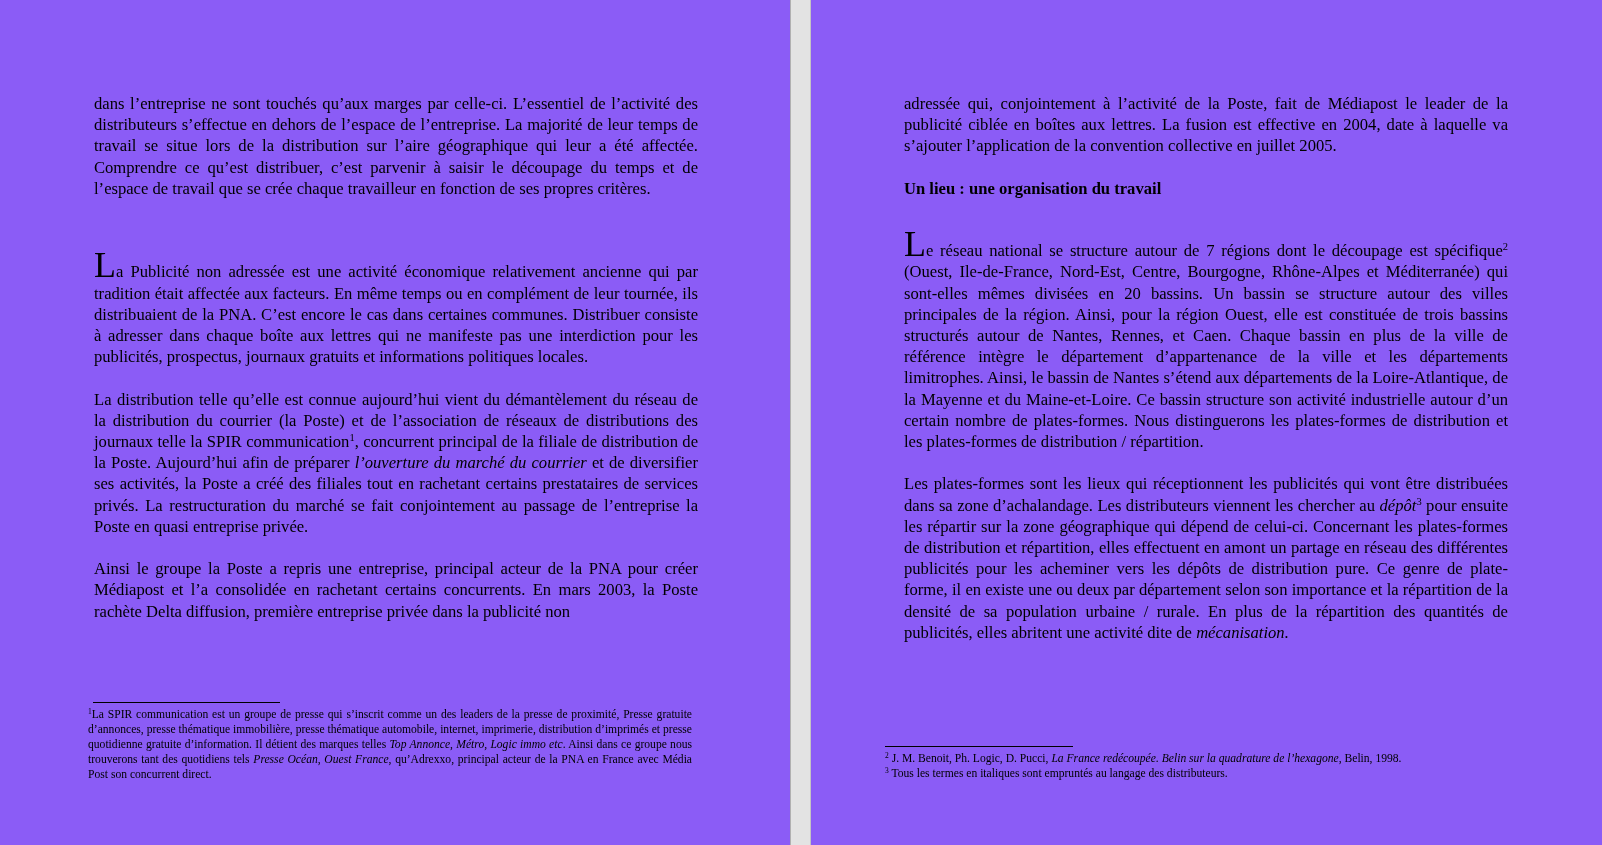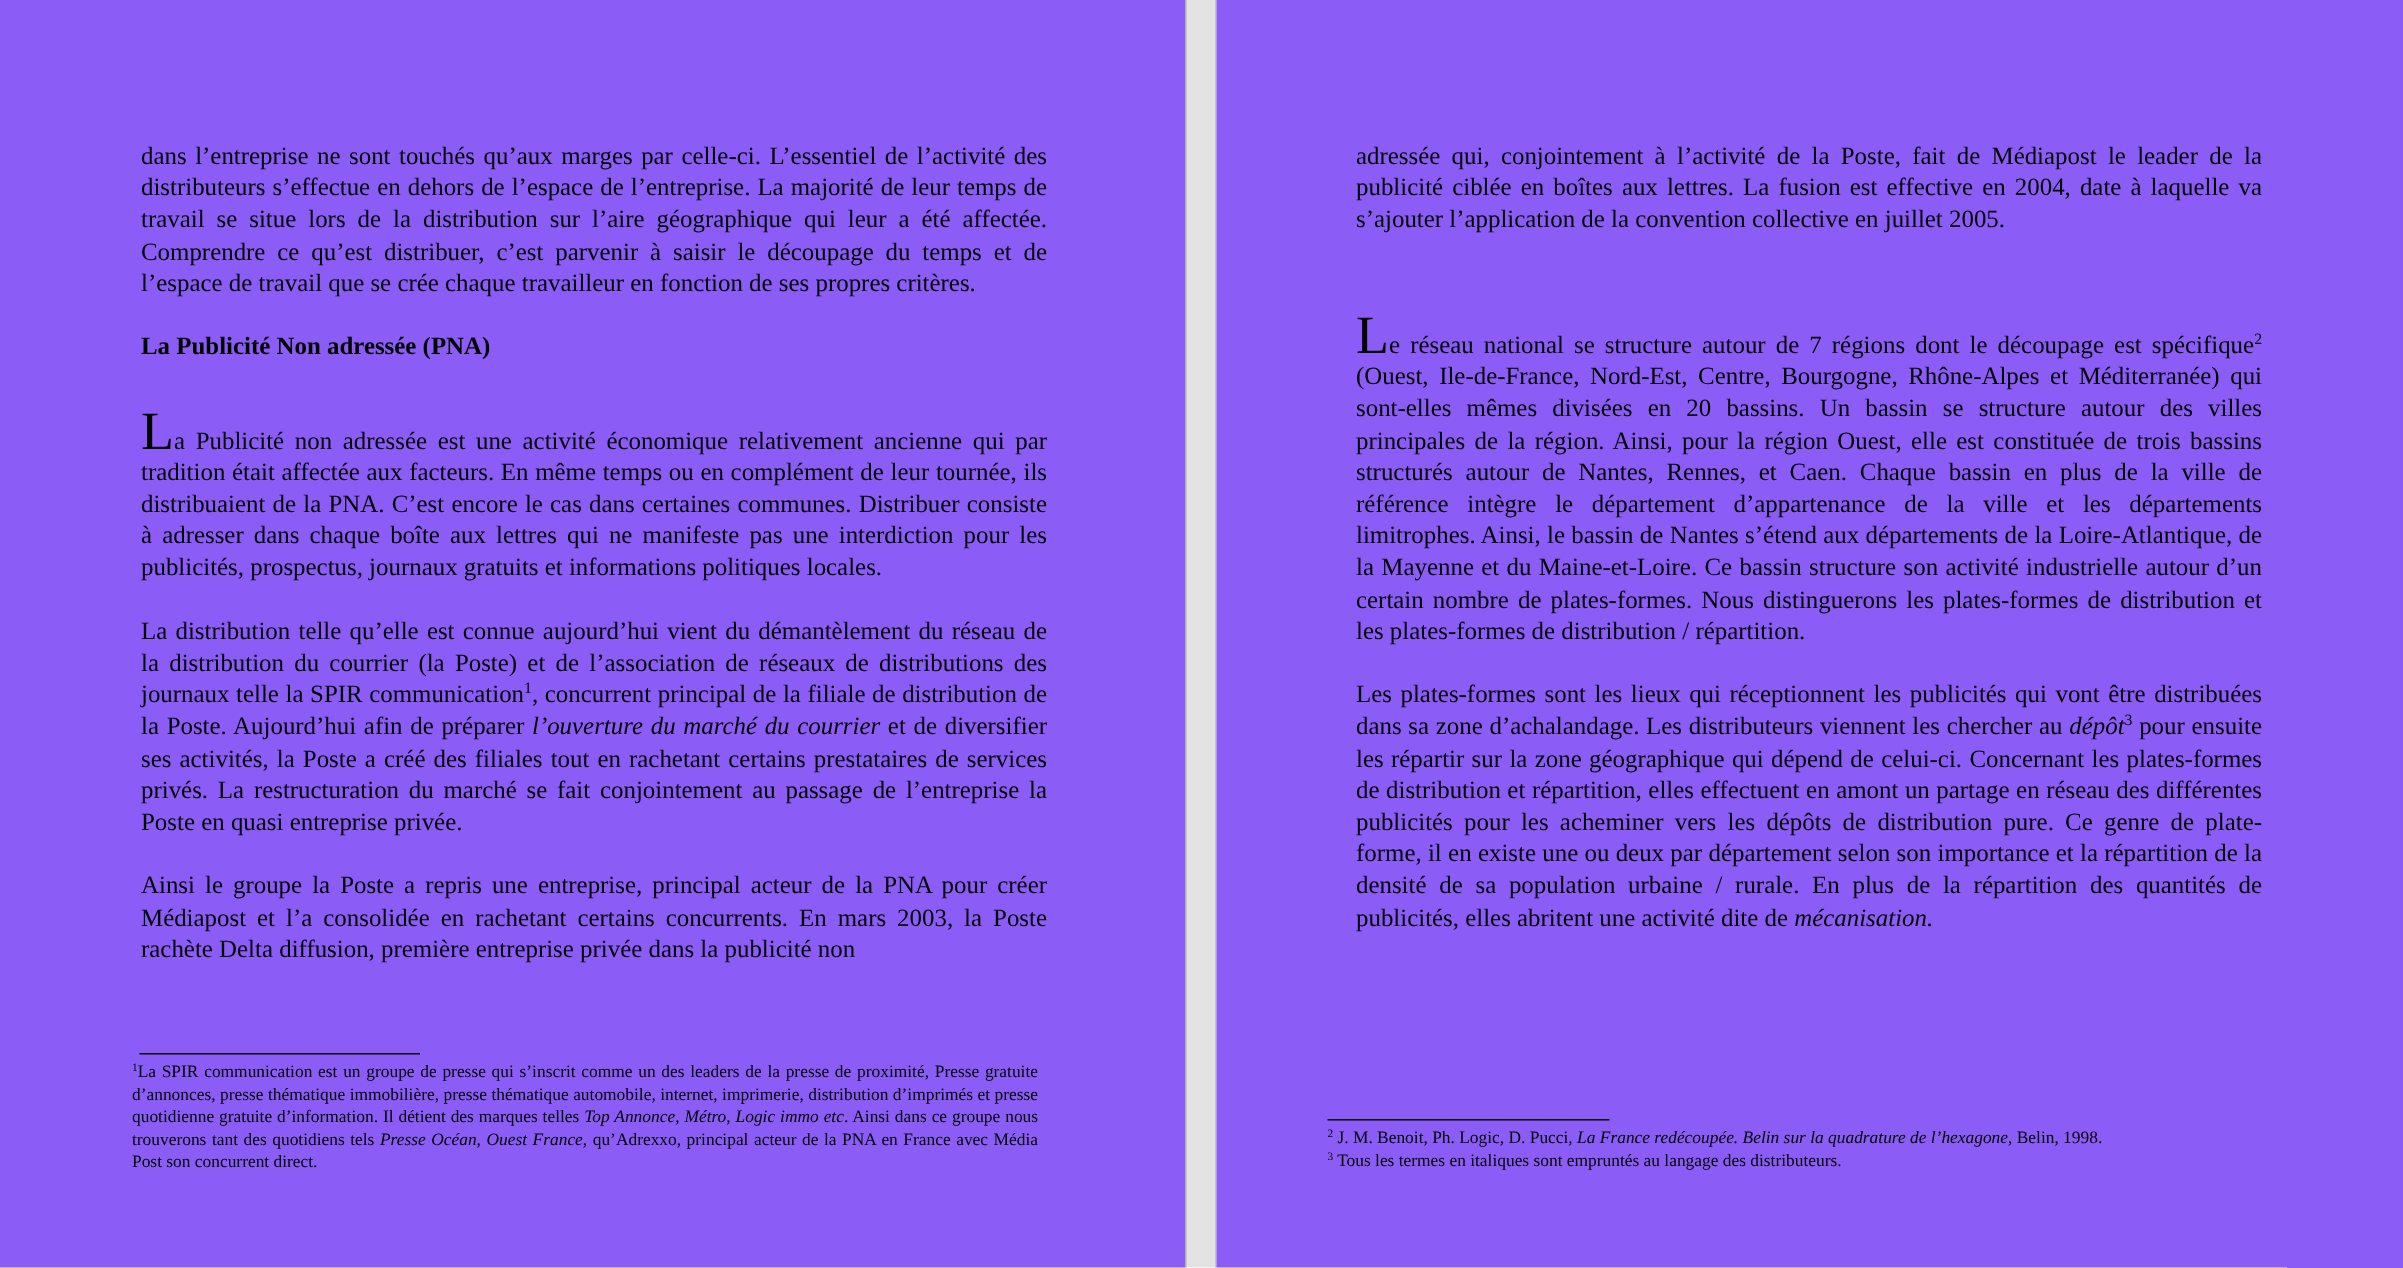--- a/index.html
+++ b/index.html
@@ -46,40 +46,40 @@
   p.fn sup { font-size: 7.5px; vertical-align: 4px; }
   i { font-style: italic; }
 </style>
 </head>
 <body>
 
 <div class="page" id="page-left">
   <div class="content">
     <p class="body">dans l’entreprise ne sont touchés qu’aux marges par celle-ci. L’essentiel de l’activité des distributeurs s’effectue en dehors de l’espace de l’entreprise. La majorité de leur temps de travail se situe lors de la distribution sur l’aire géographique qui leur a été affectée. Comprendre ce qu’est distribuer, c’est parvenir à saisir le découpage du temps et de l’espace de travail que se crée chaque travailleur en fonction de ses propres critères.</p>
     <div class="gap"></div>
-    <h3 class="heading">La Publicité Non adressée (PNA)</h3>
     <div class="gap"></div>
     <p class="body dc-line"><span class="dropcap">L</span><span>a Publicité non adressée est une activité économique relativement ancienne qui par tradition était affectée aux facteurs. En même temps ou en complément de leur tournée, ils distribuaient de la PNA. C’est encore le cas dans certaines communes. Distribuer consiste à adresser dans chaque boîte aux lettres qui ne manifeste pas une interdiction pour les publicités, prospectus, journaux gratuits et informations politiques locales.</span></p>
     <div class="gap"></div>
     <p class="body"><span>La distribution telle qu’elle est connue aujourd’hui vient du démantèlement du réseau de la distribution du courrier (la Poste) et de l’association de réseaux de distributions des journaux telle la SPIR communication</span><sup>1</sup><span>, concurrent principal de la filiale de distribution de la Poste. Aujourd’hui afin de préparer </span><i>l’ouverture du marché du courrier</i><span> et de diversifier ses activités, la Poste a créé des filiales tout en rachetant certains prestataires de services privés. La restructuration du marché se fait conjointement au passage de l’entreprise la Poste en quasi entreprise privée.</span></p>
     <div class="gap"></div>
     <p class="body">Ainsi le groupe la Poste a repris une entreprise, principal acteur de la PNA pour créer Médiapost et l’a consolidée en rachetant certains concurrents. En mars 2003, la Poste rachète Delta diffusion, première entreprise privée dans la publicité non</p>
   </div>
   <div class="fn-rule" style="left:93px; top:702px; width:187px;"></div>
   <div class="footnotes" style="left:88px; top:708px;">
     <p class="fn"><sup>1</sup><span>La SPIR communication est un groupe de presse qui s’inscrit comme un des leaders de la presse de proximité, Presse gratuite d’annonces, presse thématique immobilière, presse thématique automobile, internet, imprimerie, distribution d’imprimés et presse quotidienne gratuite d’information. Il détient des marques telles </span><i>Top Annonce</i><span>, </span><i>Métro</i><span>, </span><i>Logic immo etc</i><span>. Ainsi dans ce groupe nous trouverons tant des quotidiens tels </span><i>Presse Océan</i><span>, </span><i>Ouest France</i><span>, qu’Adrexxo, principal acteur de la PNA en France avec Média Post son concurrent direct.</span></p>
   </div>
 </div>
 
 <div class="gutter"></div>
 
 <div class="page" id="page-right">
   <div class="content">
     <p class="body">adressée qui, conjointement à l’activité de la Poste, fait de Médiapost le leader de la publicité ciblée en boîtes aux lettres. La fusion est effective en 2004, date à laquelle va s’ajouter l’application de la convention collective en juillet 2005.</p>
     <div class="gap"></div>
+    <h3 class="heading">Un lieu : une organisation du travail</h3>
     <div class="gap"></div>
     <p class="body dc-line"><span class="dropcap">L</span><span>e réseau national se structure autour de 7 régions dont le découpage est spécifique</span><sup>2</sup><span> (Ouest, Ile-de-France, Nord-Est, Centre, Bourgogne, Rhône-Alpes et Méditerranée) qui sont-elles mêmes divisées en 20 bassins. Un bassin se structure autour des villes principales de la région. Ainsi, pour la région Ouest, elle est constituée de trois bassins structurés autour de Nantes, Rennes, et Caen. Chaque bassin en plus de la ville de référence intègre le département d’appartenance de la ville  et les départements limitrophes. Ainsi, le bassin de Nantes s’étend aux départements de la Loire-Atlantique, de la Mayenne et du Maine-et-Loire. Ce bassin structure son activité industrielle autour d’un certain nombre de plates-formes. Nous distinguerons les plates-formes de distribution et les plates-formes de distribution / répartition.</span></p>
     <div class="gap"></div>
     <p class="body"><span>Les plates-formes sont les lieux qui réceptionnent les publicités qui vont être distribuées dans sa zone d’achalandage. Les distributeurs viennent les chercher au </span><i>dépôt</i><sup>3</sup><span> pour ensuite les répartir sur la zone géographique qui dépend de celui-ci. Concernant les plates-formes de distribution et répartition, elles effectuent en amont un partage en réseau des différentes publicités pour les acheminer vers les dépôts de distribution pure. Ce genre de plate-forme, il en existe une ou deux par département selon son importance et la répartition de la densité de sa population urbaine / rurale. En plus de la répartition des quantités de publicités, elles abritent une activité dite de </span><i>mécanisation.</i></p>
   </div>
   <div class="fn-rule" style="left:74px; top:746px; width:188px;"></div>
   <div class="footnotes" style="left:74px; top:752px;">
     <p class="fn"><sup>2</sup><span> J. M. Benoit, Ph. Logic, D. Pucci, </span><i>La France redécoupée. Belin sur la quadrature de l’hexagone</i><span>, Belin, 1998.</span></p>
     <p class="fn"><sup>3</sup><span> Tous les termes en italiques sont empruntés au langage des distributeurs.</span></p>
   </div>

